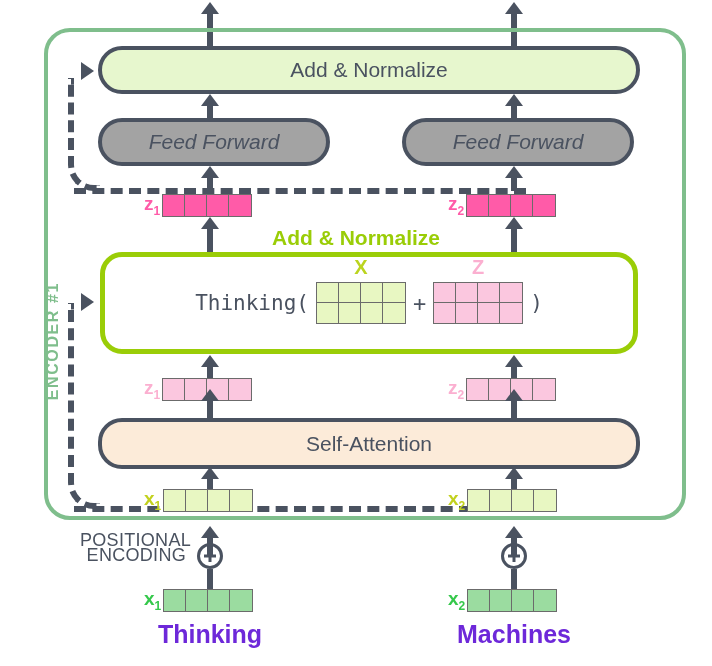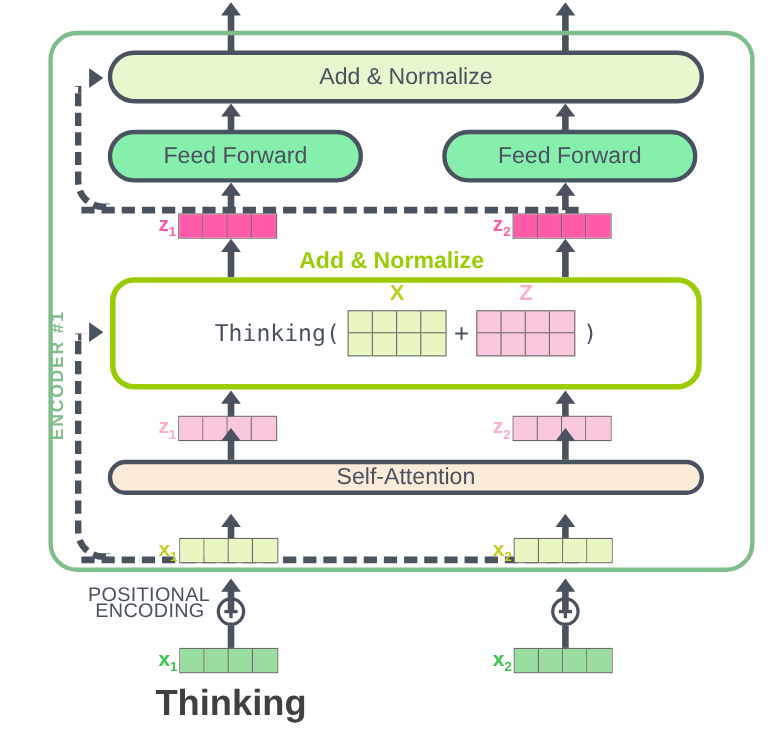--- a/index.html
+++ b/index.html
@@ -43,26 +43,27 @@
     font-size:21px;
     white-space:nowrap;
   }
   .box-addnorm-top{
     left:98px; top:46px; width:542px; height:48px;
     background:#E7F7CE;
     border-radius:24px;
   }
   .box-ff{
     top:118px; width:232px; height:48px;
-    background:#86efac;
+    background:#a3a3a3;
+    font-style:italic;
   }
   .box-ff.left{left:98px;}
   .box-ff.right{left:402px;}
   .box-selfatt{
-    left:98px; top:418px; width:542px; height:32px;
+    left:98px; top:418px; width:542px; height:51px;
     background:#FCEBD9;
   }
 
   
   .box-layernorm{
     position:absolute;
     left:100px; top:252px; width:538px; height:102px;
     box-sizing:border-box;
     border:5px solid #9ACD07;
     border-radius:22px;
@@ -201,22 +202,22 @@
   }
   .plus-circle::before,.plus-circle::after{
     content:"";position:absolute;background:#4A5260;
   }
   .plus-circle::before{left:50%;top:4px;width:3px;height:12px;transform:translateX(-50%);}
   .plus-circle::after{top:50%;left:4px;height:3px;width:12px;transform:translateY(-50%);}
 
   
   .word{
     position:absolute;
-    color:#404040;
-    font-size:33px;
+    color:#6d28d9;
+    font-size:25px;
     font-weight:bold;
     text-align:center;
     width:200px;
   }
 </style>
 </head>
 <body>
 
 <div id="stage">
 
@@ -407,14 +408,15 @@
     </span>
     <span class="vector v-green">
       <i></i>
         <i></i>
         <i></i>
         <i></i>
     </span>
   </div>
 
   <div class="word" style="left:110px;top:620px;">Thinking</div>
+  <div class="word" style="left:414px;top:620px;">Machines</div>
 
 </div>
 
 </body></html>

